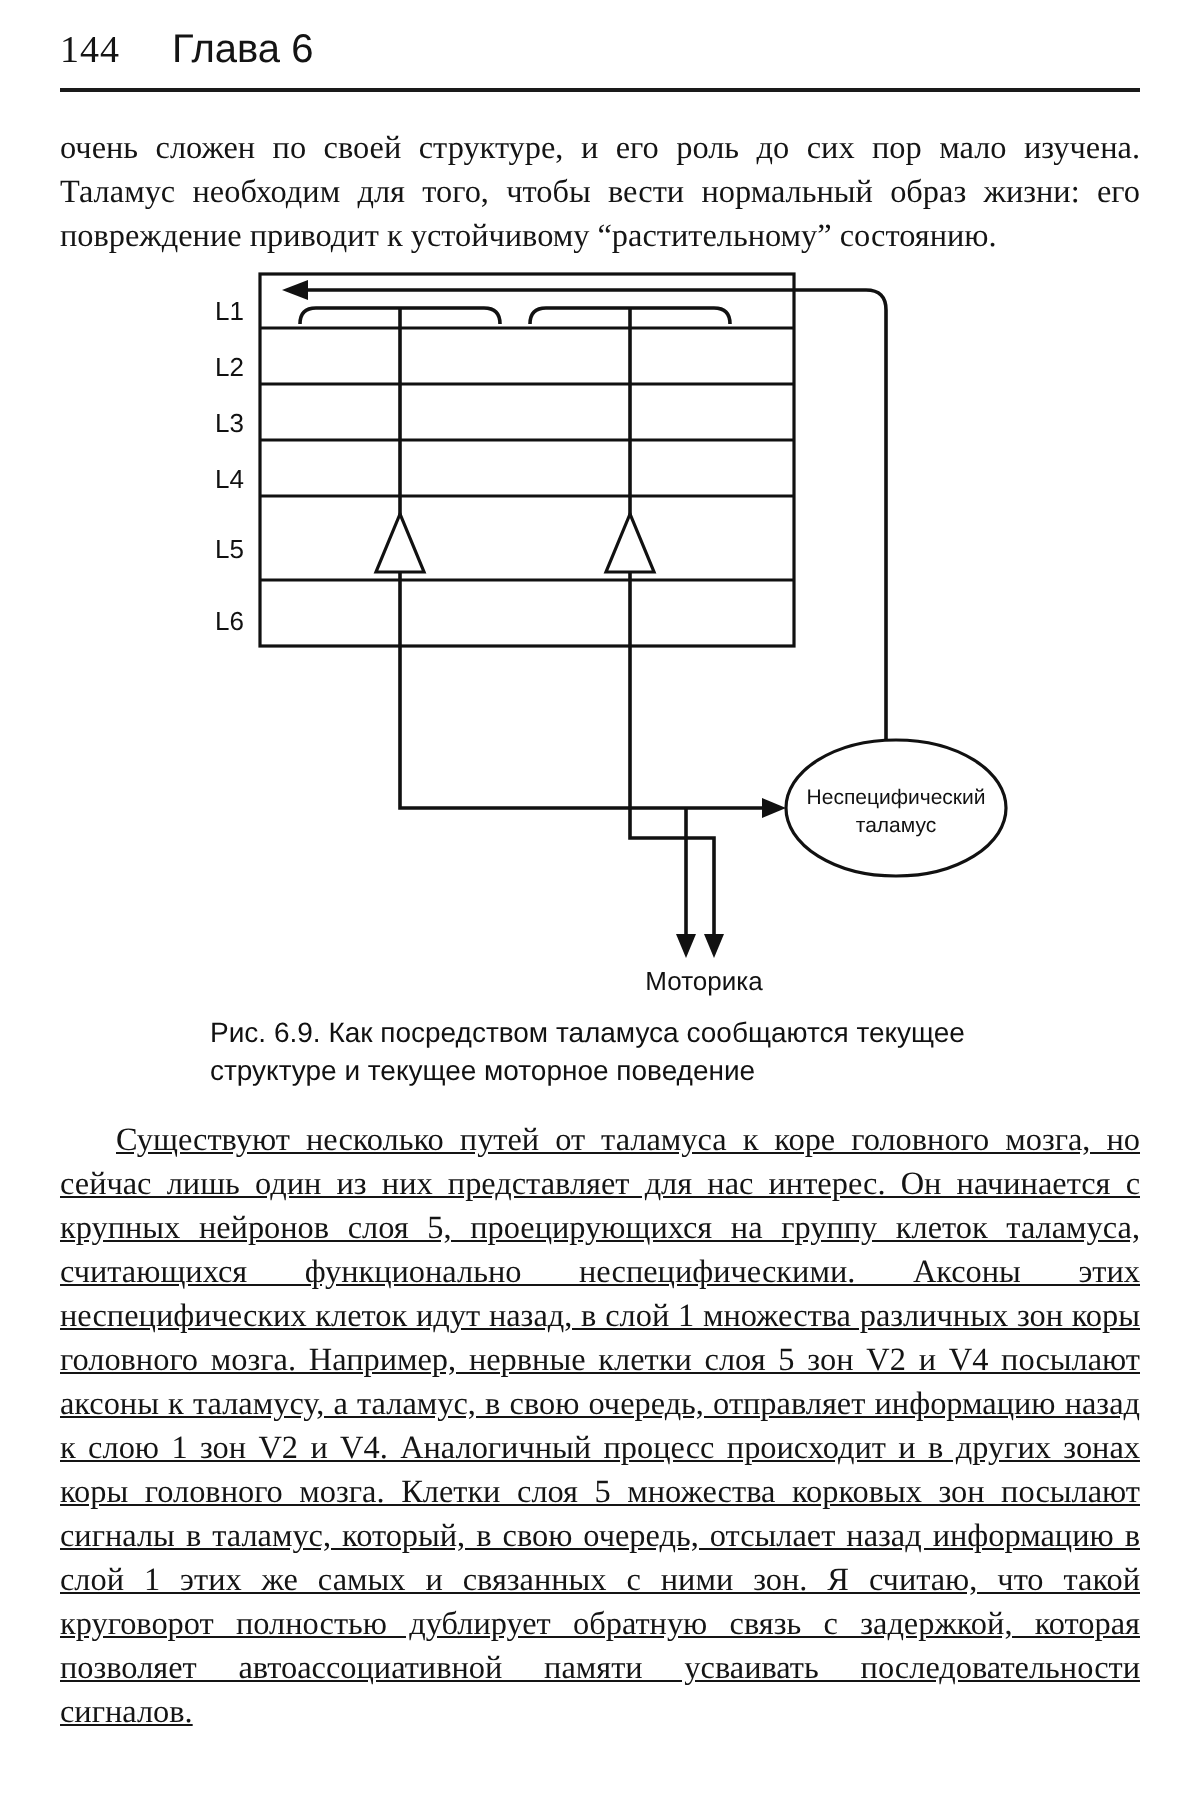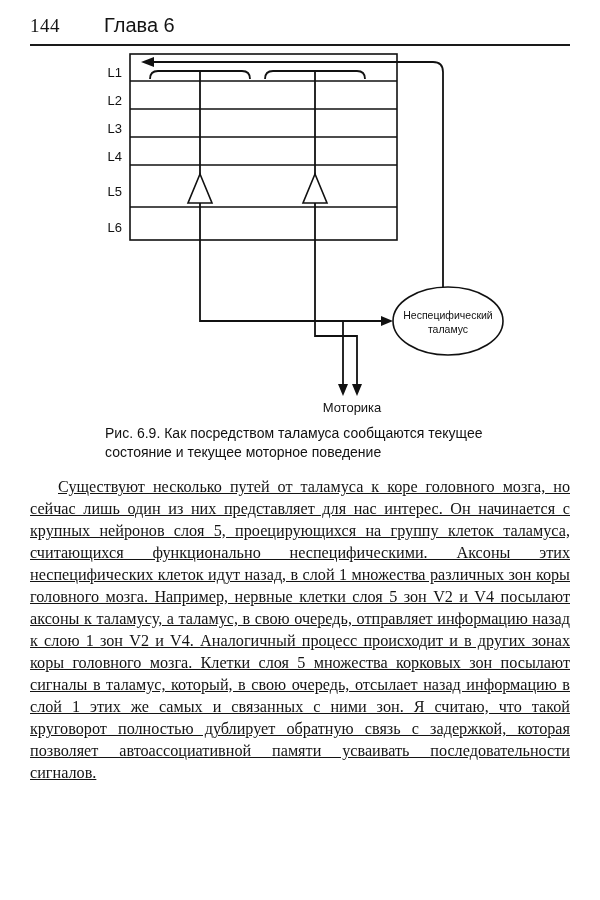--- a/index.html
+++ b/index.html
@@ -8,21 +8,21 @@
     width:600px;height:900px;
     margin:0 auto;
     background:#ffffff;
     color:#141414;
     font-family:"Liberation Serif", serif;
     overflow:hidden;
     box-sizing:border-box;
     padding:14px 30px 0 30px;
   }
   header.runhead{
-    display:flex;align-items:baseline;gap:44px;
+    display:flex;align-items:baseline;gap:26px;
     padding-bottom:7px;
     border-bottom:2px solid #1a1a1a;
   }
   .pagenum{font-size:19px;letter-spacing:.5px;}
   .chapter{font-family:"Liberation Sans", sans-serif;font-size:20px;}
   p.body{
     font-size:16.2px;
     line-height:22px;
     text-align:justify;
     margin:17px 0 0 0;
@@ -52,20 +52,21 @@
 </head>
 <body>
 
 <div class="page">
 
   <header class="runhead">
     <span class="pagenum">144</span>
     <span class="chapter">Глава 6</span>
   </header>
 
+  <p class="body">очень сложен по своей структуре, и его роль до сих пор мало изучена. Таламус необходим для того, чтобы вести нормальный образ жизни: его повреждение приводит к устойчивому “растительному” состоянию.</p>
 
   <figure>
     <div class="diagram">
       <svg width="600" height="372" viewBox="0 0 600 372" xmlns="http://www.w3.org/2000/svg">
 
         <rect x="130" y="8" width="267" height="186" fill="none" stroke="#111" stroke-width="1.6"></rect>
         <line x1="130" y1="35" x2="397" y2="35" stroke="#111" stroke-width="1.4"></line>
         <line x1="130" y1="63" x2="397" y2="63" stroke="#111" stroke-width="1.4"></line>
         <line x1="130" y1="91" x2="397" y2="91" stroke="#111" stroke-width="1.4"></line>
         <line x1="130" y1="119" x2="397" y2="119" stroke="#111" stroke-width="1.4"></line>
@@ -98,18 +99,18 @@
         <polygon points="357,350 352,338 362,338" fill="#111"></polygon>
 
         <ellipse cx="448" cy="275" rx="55" ry="34" fill="#fff" stroke="#111" stroke-width="1.6"></ellipse>
         <text class="tlbl" x="448" y="273" text-anchor="middle">Неспецифический</text>
         <text class="tlbl" x="448" y="287" text-anchor="middle">таламус</text>
 
         <text class="lbl" x="352" y="366" text-anchor="middle">Моторика</text>
       </svg>
     </div>
 
-    <figcaption><b>Рис. 6.9.</b> <span>Как посредством таламуса сообщаются текущее состояние и текущее моторное поведение</span></figcaption>
+    <figcaption><b>Рис. 6.9.</b> <span>Как посредством таламуса сообщаются текущее структуре и текущее моторное поведение</span></figcaption>
   </figure>
 
   <p class="body indent">Существуют несколько путей от таламуса к коре головного мозга, но сейчас лишь один из них представляет для нас интерес. Он начинается с крупных нейронов слоя 5, проецирующихся на группу клеток таламуса, считающихся функционально неспецифическими. Аксоны этих неспецифических клеток идут назад, в слой 1 множества различных зон коры головного мозга. Например, нервные клетки слоя 5 зон V2 и V4 посылают аксоны к таламусу, а таламус, в свою очередь, отправляет информацию назад к слою 1 зон V2 и V4. Аналогичный процесс происходит и в других зонах коры головного мозга. Клетки слоя 5 множества корковых зон посылают сигналы в таламус, который, в свою очередь, отсылает назад информацию в слой 1 этих же самых и связанных с ними зон. Я считаю, что такой круговорот полностью дублирует обратную связь с задержкой, которая позволяет автоассоциативной памяти усваивать последовательности сигналов.</p>
 
 </div>
 
 </body></html>

